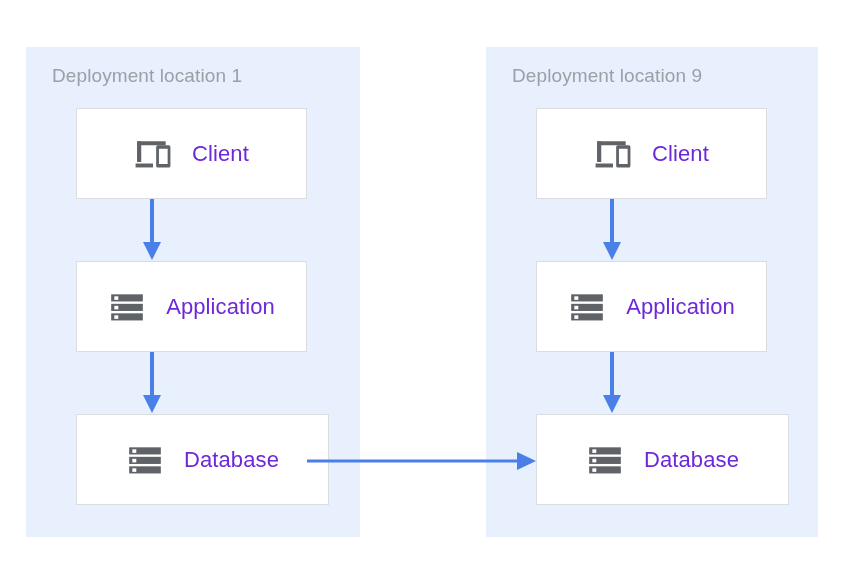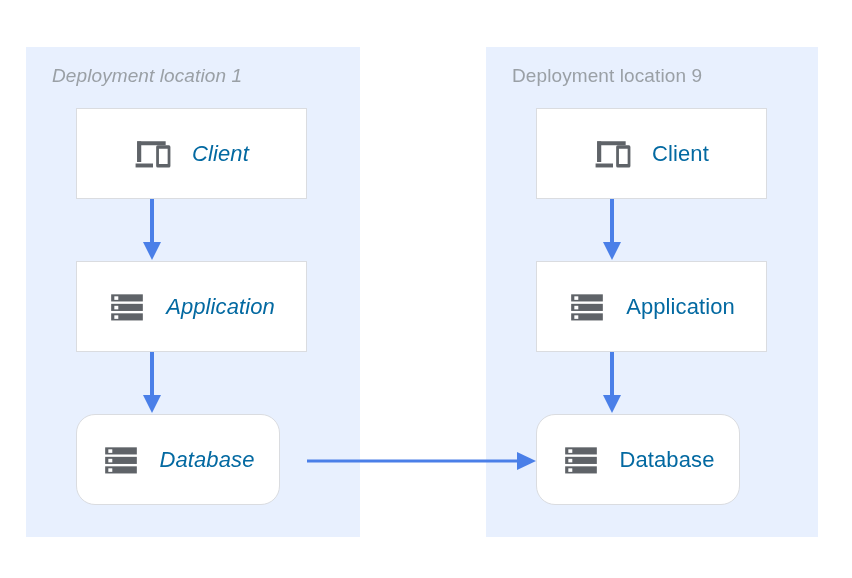--- a/index.html
+++ b/index.html
@@ -8,21 +8,21 @@
     background:#ffffff;
     font-family:"Liberation Sans", sans-serif;
     overflow:hidden;
   }
   #diagram{position:relative;width:852px;height:578px;}
 
   .panel{
     position:absolute;
     background:#e8f0fe;
   }
-  #panel-0{left:26px;top:47px;width:334px;height:490px;font-style:italic;}
+  #panel-0{left:26px;top:47px;width:334px;height:490px;}
   #panel-1{left:486px;top:47px;width:332px;height:490px;}
 
   .panel-label{
     position:absolute;
     left:26px;
     top:18px;
     font-size:19px;
     color:#9aa0a6;
     letter-spacing:0.1px;
     white-space:nowrap;
@@ -42,29 +42,29 @@
     align-items:center;
     gap:20px;
   }
   .node-icon{
     width:38px;height:38px;
     display:block;
     flex:0 0 auto;
   }
   .node-label{
     font-size:22px;
-    color:#0369a1;
+    color:#6d28d9;
     white-space:nowrap;
     letter-spacing:0.1px;
   }
 
   
   .row-client{left:50px;top:61px;width:231px;height:91px;}
   .row-app{left:50px;top:214px;width:231px;height:91px;}
-  .row-db{left:50px;top:367px;width:204px;height:91px;border-radius:19px;}
+  .row-db{left:50px;top:367px;width:253px;height:91px;}
 
   .arrow{position:absolute;}
   .arrow svg{display:block;overflow:visible;}
 </style>
 </head>
 <body>
 
 <div id="diagram">
 
   <div class="panel" id="panel-0">

